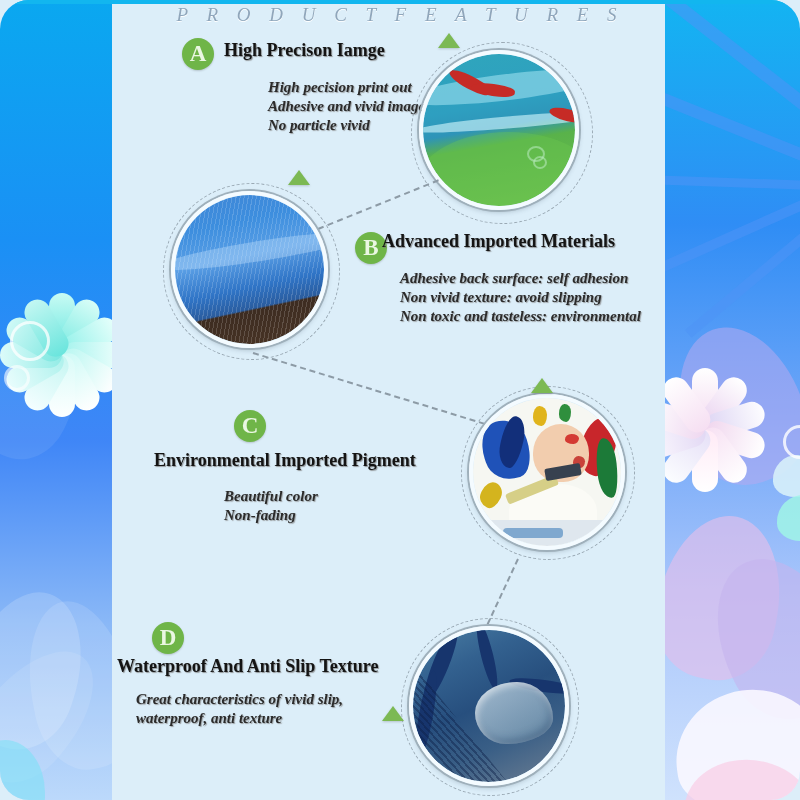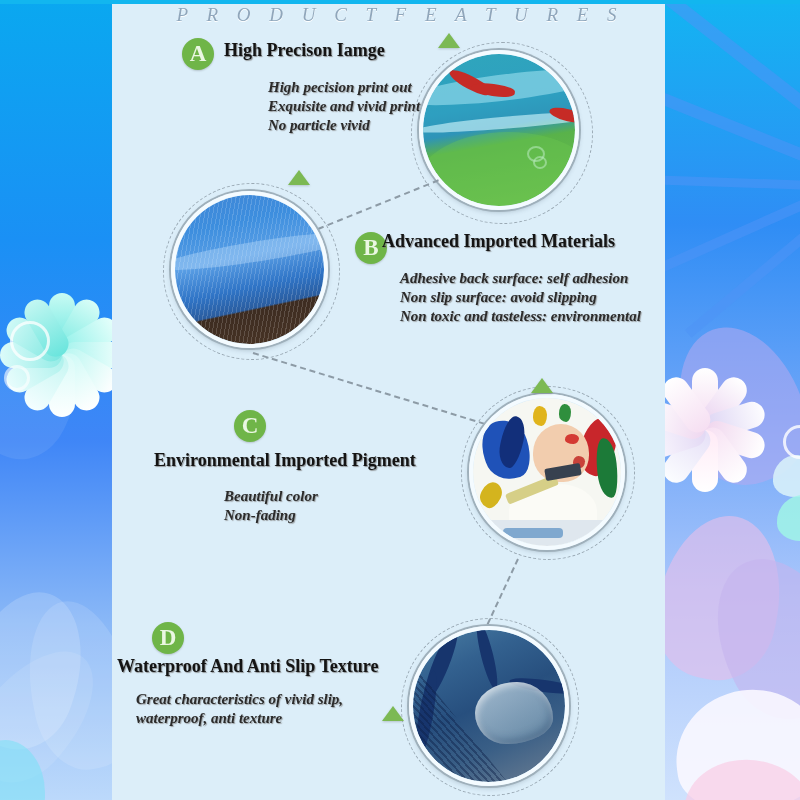--- a/index.html
+++ b/index.html
@@ -1,21 +1,21 @@
 <!DOCTYPE html>
 <html><head>
 <meta charset="utf-8">
 <style>
   html,body{margin:0;padding:0;}
   body{
     width:800px;height:800px;overflow:hidden;
     font-family:"Liberation Serif", serif;
     background:#dceef9;
   }
-  .poster{position:relative;width:800px;height:800px;overflow:hidden;background:#dceef9;}
+  .poster{position:relative;width:800px;height:800px;overflow:hidden;background:#dceef9;border-radius:29px;}
 
   
   .band{position:absolute;top:0;height:800px;overflow:hidden;}
   .band-left{left:0;width:112px;background:linear-gradient(180deg,#0aa8f0 0%,#1a90f5 30%,#3f86f7 55%,#8ab8f7 78%,#bcd9fb 100%);}
   .band-right{right:0;width:135px;background:linear-gradient(180deg,#13b4f2 0%,#2f8df5 28%,#6fa6f8 52%,#a9c6fb 74%,#cfe2fd 100%);}
   .band-gap-left{position:absolute;left:112px;top:0;width:18px;height:800px;background:#dceef9;}
   .band-gap-right{position:absolute;right:135px;top:0;width:22px;height:800px;background:#dceef9;}
 
   .topbar{position:absolute;left:0;top:0;width:800px;height:4px;background:#12b6ef;}
 
@@ -169,21 +169,21 @@
   <div class="band-gap-right"></div>
 
   <div class="topbar"></div>
 
   <div class="title">P R O D U C T   F E A T U R E S</div>
 
   <div class="badge" style="left:182px;top:38px;">A</div>
   <div class="f-title" style="left:224px;top:40px;">High Precison Iamge</div>
   <div class="f-body" style="left:226px;top:78px;margin-left:42px;">
     <div>High pecision print out</div>
-    <div>Exquisite and vivid print</div>
+    <div>Adhesive and vivid image</div>
     <div>No particle vivid</div>
   </div>
 
   <div class="dashring" style="left:411px;top:42px;width:180px;height:180px;"></div>
   <div class="photo-wrap" style="left:419px;top:50px;width:160px;height:160px;">
     <div class="photo-ring">
       <div class="photo ph-a">
         <div class="wave" style="left:-20px;top:20px;width:210px;height:26px;background:rgba(190,245,255,.45);transform:rotate(-7deg);"></div>
         <div class="wave" style="left:-10px;top:62px;width:200px;height:12px;background:rgba(215,250,255,.6);transform:rotate(-5deg);"></div>
         <div class="koi" style="left:24px;top:22px;width:46px;height:13px;transform:rotate(28deg);"></div>
@@ -207,21 +207,21 @@
         <div class="wave" style="left:-20px;top:46px;width:210px;height:20px;background:rgba(200,230,255,.35);transform:rotate(-9deg);"></div>
       </div>
     </div>
   </div>
   <div class="arrow" style="left:288px;top:170px;"></div>
 
   <div class="badge" style="left:355px;top:232px;">B</div>
   <div class="f-title" style="left:382px;top:231px;">Advanced Imported Materials</div>
   <div class="f-body" style="left:400px;top:269px;">
     <div>Adhesive back surface: self adhesion</div>
-    <div>Non slip surface: avoid slipping</div>
+    <div>Non vivid texture: avoid slipping</div>
     <div>Non toxic and tasteless: environmental</div>
   </div>
 
   <div class="dashline" style="left:253px;top:352px;width:262px;transform:rotate(17deg);"></div>
 
   <div class="badge" style="left:234px;top:410px;">C</div>
   <div class="f-title" style="left:154px;top:450px;">Environmental Imported Pigment</div>
   <div class="f-body" style="left:224px;top:487px;">
     <div>Beautiful color</div>
     <div>Non-fading</div>

